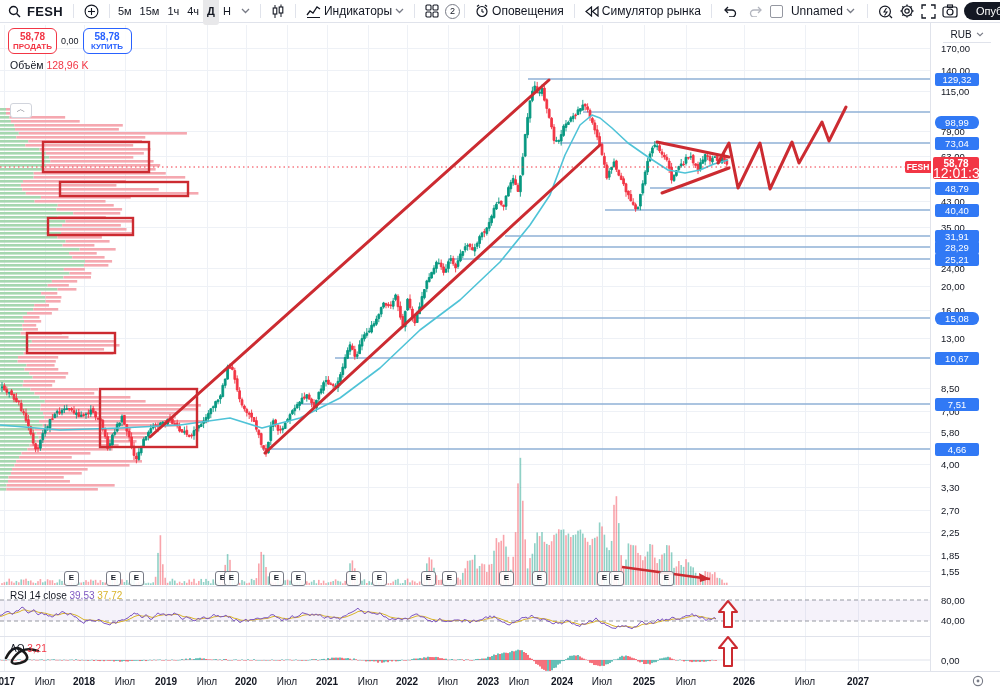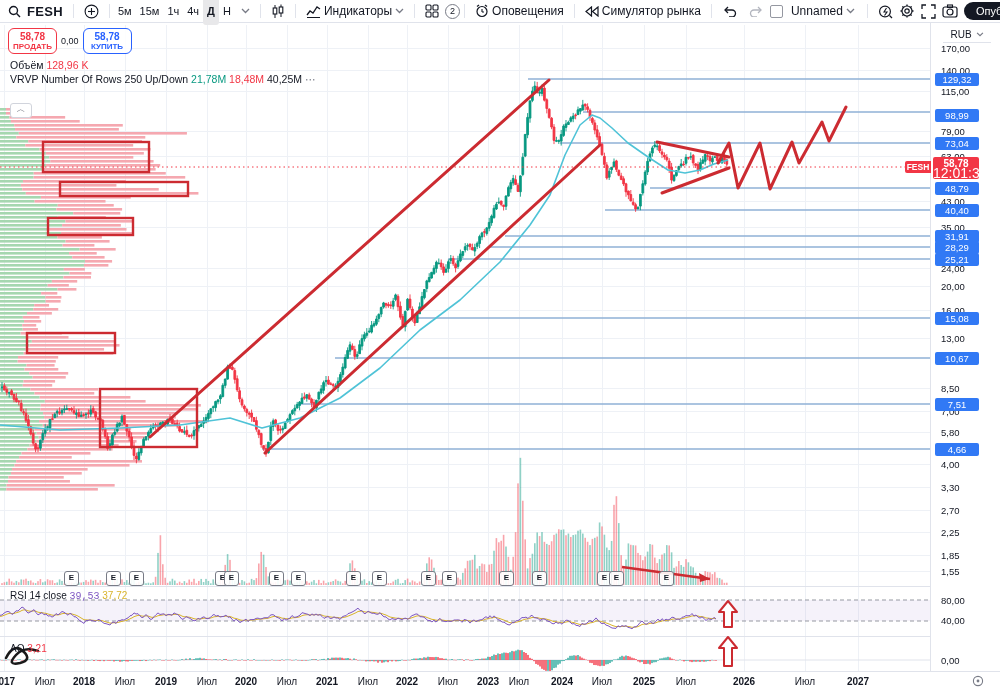--- a/index.html
+++ b/index.html
@@ -41,21 +41,21 @@
   #last-tag .lp{font-size:10px;font-weight:bold;line-height:11px;}
   #last-tag .cd{font-size:14px;line-height:9px;}
   #fesh-chip{position:absolute;left:-26px;width:26px;height:12px;background:#f23645;color:#fff;font-size:8.5px;font-weight:bold;text-align:center;line-height:12px;border-radius:2px 0 0 2px;z-index:4;}
   
   #taxis{position:absolute;left:0;top:671px;width:1000px;height:20px;background:#fff;border-top:1px solid #e0e3eb;z-index:10;cursor:ew-resize;}
   .ttick{position:absolute;top:4px;font-size:10px;color:#131722;transform:translateX(-50%);}
   .ttick.yr{font-weight:bold;}
   
   #rsi-legend{position:absolute;left:10px;top:590px;font-size:10px;z-index:20;}
   #ao-legend{position:absolute;left:10px;top:643px;font-size:10px;z-index:20;}
-  .v-purple{color:#7e57c2;font-family:Liberation Mono, monospace;} .v-yellow{color:#d9b42c;}
+  .v-purple{color:#7e57c2;} .v-yellow{color:#d9b42c;}
   
   .ebadge{position:absolute;width:13px;height:13px;border:1.5px solid #787b86;border-radius:3px;background:rgba(255,255,255,.9);color:#131722;font-size:8px;font-weight:bold;text-align:center;line-height:11px;z-index:6;cursor:pointer;}
   .corner-ic{position:absolute;color:#787b86;z-index:12;cursor:pointer;font-size:11px;}
 </style>
 </head>
 <body>
 
 <div id="app">
 
   <div id="toolbar">
@@ -1103,27 +1103,20 @@
       <div class="p">58,78</div>
       <div class="l">КУПИТЬ</div>
     </div>
   </div>
 
   <div id="legend">
     <div class="leg-row">
       <span class="leg-dark">Объём</span>
       <span class="leg-red">128,96 K</span>
     </div>
-    <div class="leg-row">
-      <span class="leg-dark">VRVP Number Of Rows 250 Up/Down</span>
-      <span class="leg-green">21,78М</span>
-      <span class="leg-red">18,48М</span>
-      <span class="leg-dark">40,25М</span>
-      <span class="leg-gray">⋯</span>
-    </div>
   </div>
   <div id="collapse-btn">︿</div>
 
   <div id="rsi-legend">
     <span class="leg-dark">RSI 14 close</span>
     <span class="v-purple">39,53</span>
     <span class="v-yellow">37,72</span>
   </div>
   <div id="ao-legend">
     <span class="leg-dark">AO</span>
@@ -1155,28 +1148,28 @@
         <div class="ptick" style="top: 437px;">4,00</div>
         <div class="ptick" style="top: 460px;">3,30</div>
         <div class="ptick" style="top: 483px;">2,70</div>
         <div class="ptick" style="top: 505px;">2,25</div>
         <div class="ptick" style="top: 528px;">1,85</div>
         <div class="ptick" style="top: 544px;">1,55</div>
         <div class="ptick" style="top: 573px;">80,00</div>
         <div class="ptick" style="top: 593px;">40,00</div>
         <div class="ptick" style="top: 633px;">0,00</div>
         <div class="ptag" style="top: 50.5px;">129,32</div>
-        <div class="ptag" style="top: 87px;">98,99</div>
+        <div class="ptag" style="top: 94px; border-radius: 6px;">98,99</div>
         <div class="ptag" style="top: 114.5px;">73,04</div>
         <div class="ptag" style="top: 159.5px;">48,79</div>
         <div class="ptag" style="top: 181.5px;">40,40</div>
         <div class="ptag" style="top: 207.5px;">31,91</div>
         <div class="ptag" style="top: 218.5px;">28,29</div>
         <div class="ptag" style="top: 230.5px;">25,21</div>
-        <div class="ptag" style="top: 289.5px;">15,08</div>
+        <div class="ptag" style="top: 289.5px; border-radius: 6px;">15,08</div>
         <div class="ptag" style="top: 329.5px;">10,67</div>
         <div class="ptag" style="top: 375.5px;">7,51</div>
         <div class="ptag" style="top: 420.5px;">4,66</div>
       </div>
     <div id="last-tag" style="top: 135px;">
       <div class="lp">58,78</div>
       <div class="cd">12:01:36</div>
     </div>
     <div id="fesh-chip" style="top: 139px;">FESH</div>
     <span class="corner-ic" style="left:10px;top:650px">

